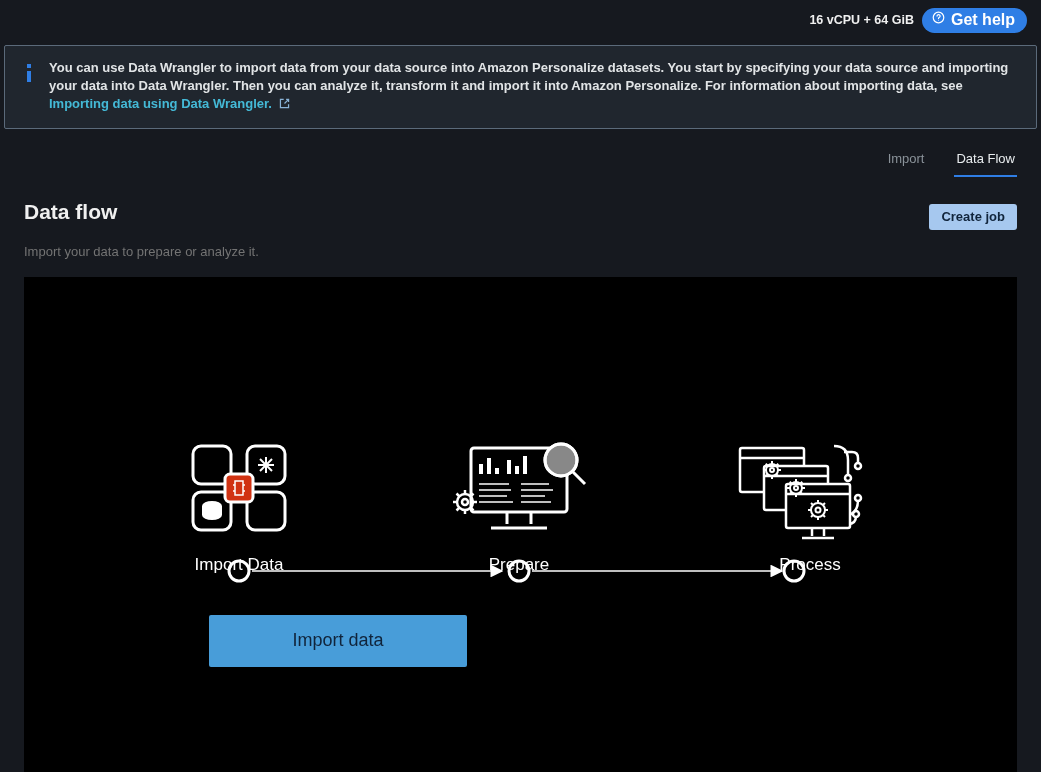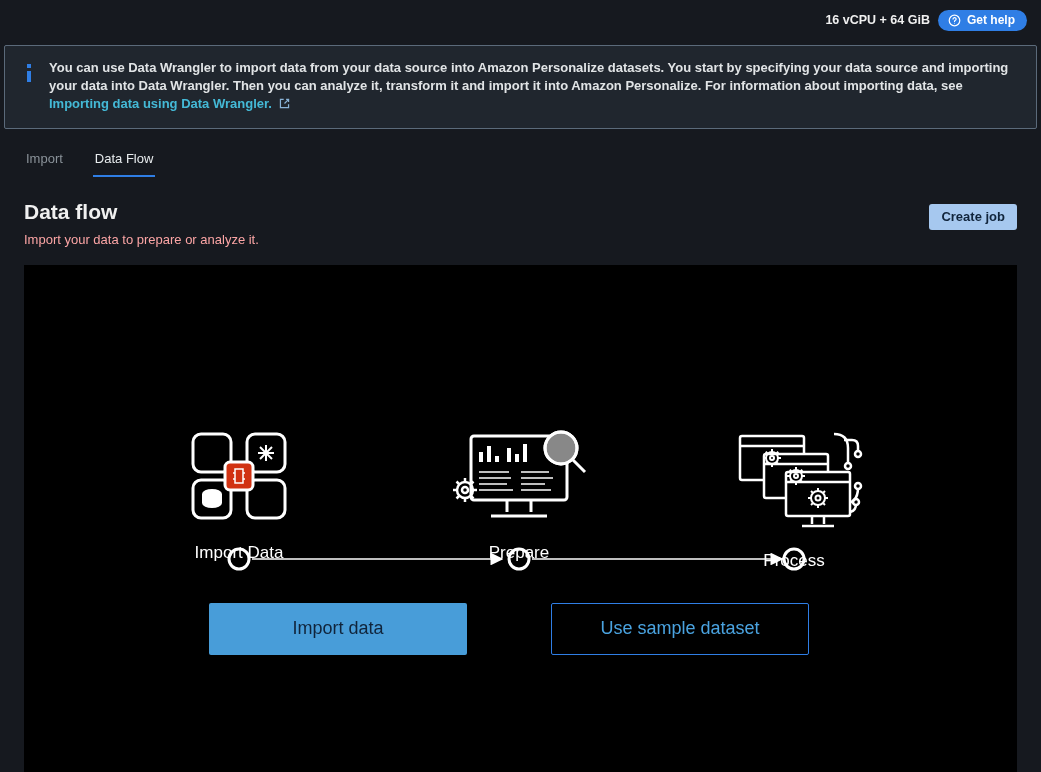--- a/index.html
+++ b/index.html
@@ -19,27 +19,27 @@
     align-items: center;
     height: 40px;
     padding: 0 14px 0 8px;
     gap: 8px;
     font-size: 12.5px;
     font-weight: 600;
   }
   .resources { color: #f0f0f0; }
   .get-help {
     display: inline-flex;
-    align-items: flex-end;
+    align-items: flex-start;
     gap: 6px;
     background: #2f7ee5;
     color: #fff;
     border-radius: 14px;
     padding: 3px 12px 4px 10px;
-    font-size: 12px;
+    font-size: 16px;
     font-weight: 600;
     cursor: pointer;
   }
   .get-help svg { display:block; }
 
   
   .info-banner {
     margin: 5px 4px 0 4px;
     border: 1px solid #5b6a7a;
     border-radius: 2px;
@@ -56,20 +56,21 @@
   .info-banner .ext svg { display:inline; vertical-align:-2px; margin-left:2px;}
 
   
   .tabs {
     display: flex;
     gap: 28px;
     padding: 0 24px;
     margin-top: 16px;
     border-bottom: 1px solid transparent;
     font-size: 13px;
+    justify-content: flex-end;
   }
   .tab {
     padding: 6px 2px 9px 2px;
     color: #8a9299;
     cursor: pointer;
     font-weight: 400;
   }
   .tab.active {
     color: #e9edef;
     border-bottom: 2px solid #2f7ee5;
@@ -83,22 +84,22 @@
     align-items: flex-start;
     padding: 22px 24px 0 24px;
   }
   .heading-row h1 {
     font-size: 21px;
     font-weight: 700;
     color: #f0f0f0;
   }
   .subtitle {
     font-size: 13px;
-    color: #fca5a5;
-    margin-top: 8px;
+    color: #737373;
+    margin-top: 20px;
   }
   .create-job {
     background: #a6c8ef;
     color: #10243b;
     font-size: 13px;
     font-weight: 600;
     border: none;
     border-radius: 3px;
     padding: 5px 12px 6px 12px;
     cursor: pointer;
@@ -125,21 +126,21 @@
     font-size:17px;
     color:#fff;
     font-weight:400;
     transform: translateX(-50%);
     top: 278px;
     text-align:center;
     white-space:nowrap;
   }
   .label1 { left: 215px; }
   .label2 { left: 495px; text-align: right; }
-  .label3 { left: 770px; margin-top: 8px; }
+  .label3 { left: 786px; }
 
   .action-btn {
     position:absolute;
     width: 258px;
     height: 52px;
     top: 338px;
     font-size: 18px;
     font-weight: 400;
     display:flex;
     align-items:center;
@@ -378,15 +379,14 @@
             </g>
         </g>
       </g>
     </svg>
 
     <div class="step-label label1">Import Data</div>
     <div class="step-label label2">Prepare</div>
     <div class="step-label label3">Process</div>
 
     <button class="action-btn import-btn">Import data</button>
-    <button class="action-btn sample-btn">Use sample dataset</button>
   </div>
 </div>
 
 </body></html>

